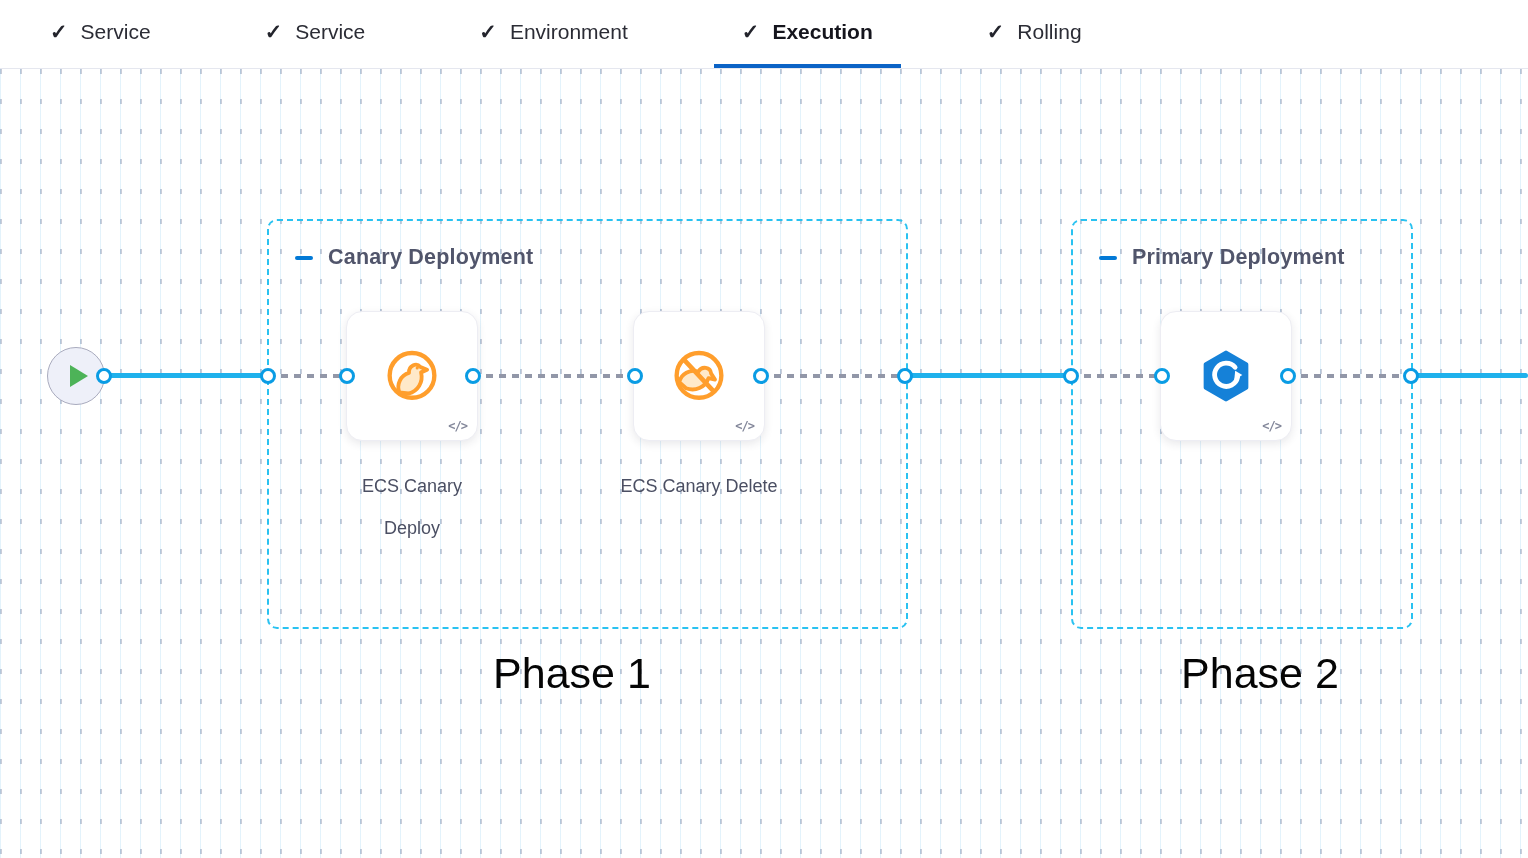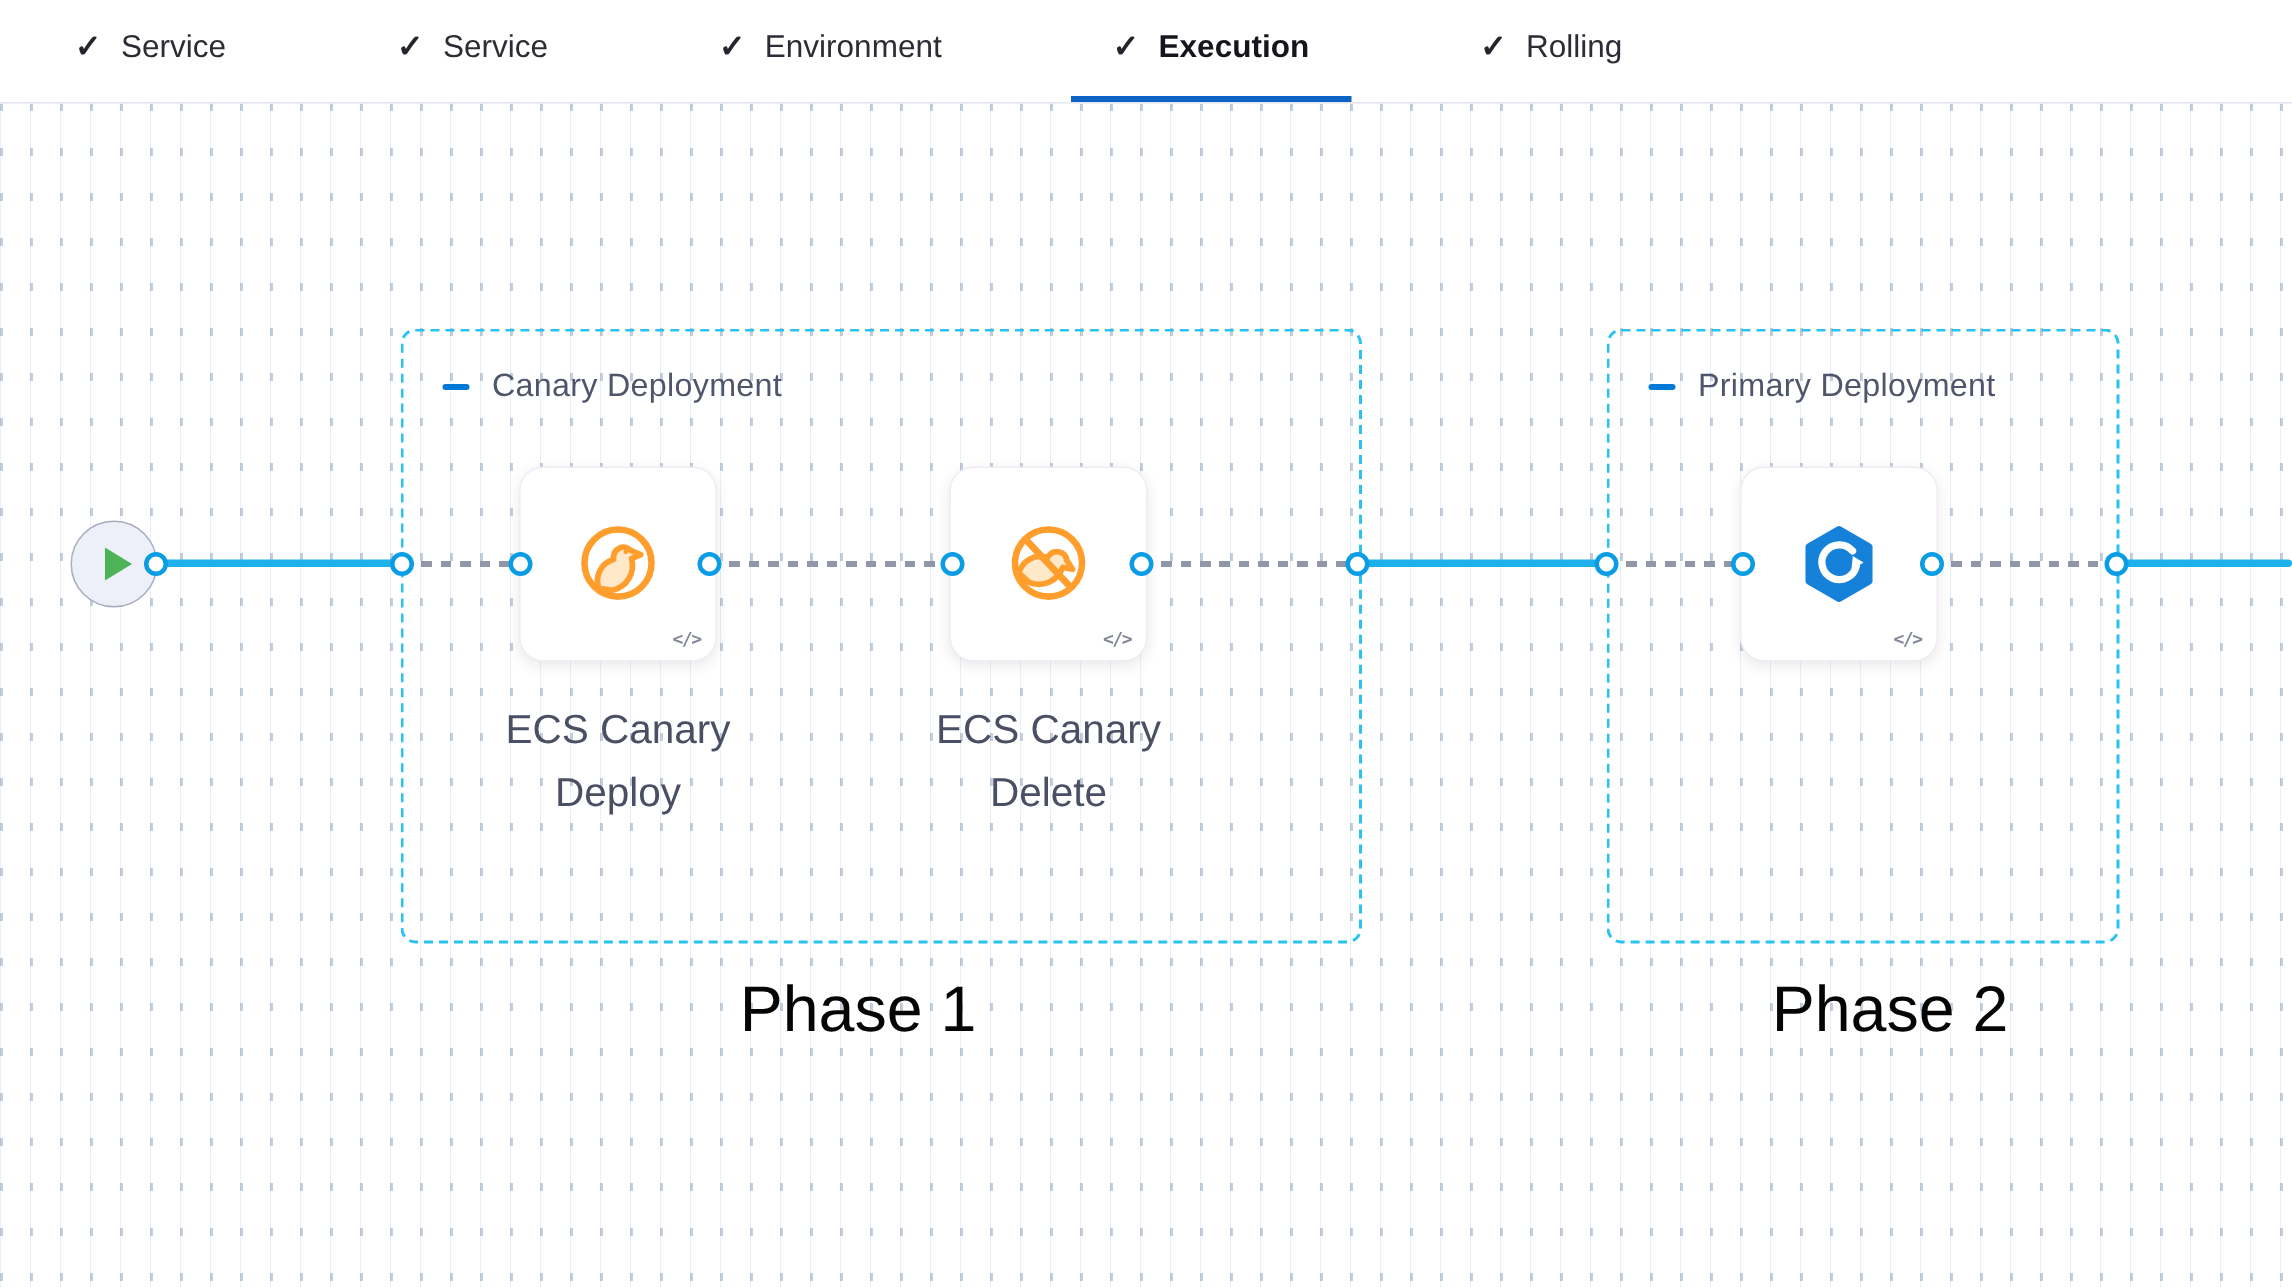--- a/index.html
+++ b/index.html
@@ -90,21 +90,21 @@
   }
   .group-header {
     position: absolute; top: 24px; left: 26px;
     display: flex; align-items: center; gap: 15px;
   }
   .minus-icon {
     width: 18px; height: 4px; border-radius: 2px;
     background: #0279d6; cursor: pointer;
   }
   .group-label {
-    font-size: 21.5px; color: #51556b; font-weight: 400;
+    font-size: 21.5px; color: #51556b; font-weight: 700;
     letter-spacing: 0.2px; white-space: nowrap;
   }
 
   
   .step-card {
     position: absolute; top: 242px;
     width: 132px; height: 130px;
     background: #ffffff; border: 1px solid #ededf3;
     border-radius: 16px;
     box-shadow: 0 3px 9px rgba(40,41,61,0.10);
@@ -113,21 +113,21 @@
   }
   .code-badge {
     position: absolute; right: 10px; bottom: 7px;
     font-size: 12px; font-weight: 700; color: #83879a;
     letter-spacing: -1px; font-family: "DejaVu Sans Mono", monospace;
   }
 
   .step-label {
     position: absolute; top: 396px; width: 160px;
     transform: translateX(-50%); text-align: center;
-    font-size: 27px; line-height: 42px; font-weight: 500;
+    font-size: 18px; line-height: 42px; font-weight: 500;
     color: #4b4f63; z-index: 2;
   }
 
   .phase-label {
     position: absolute; top: 580px;
     transform: translateX(-50%);
     font-size: 43px; font-weight: 400; color: #050505;
     z-index: 2; white-space: nowrap;
   }
 </style>

